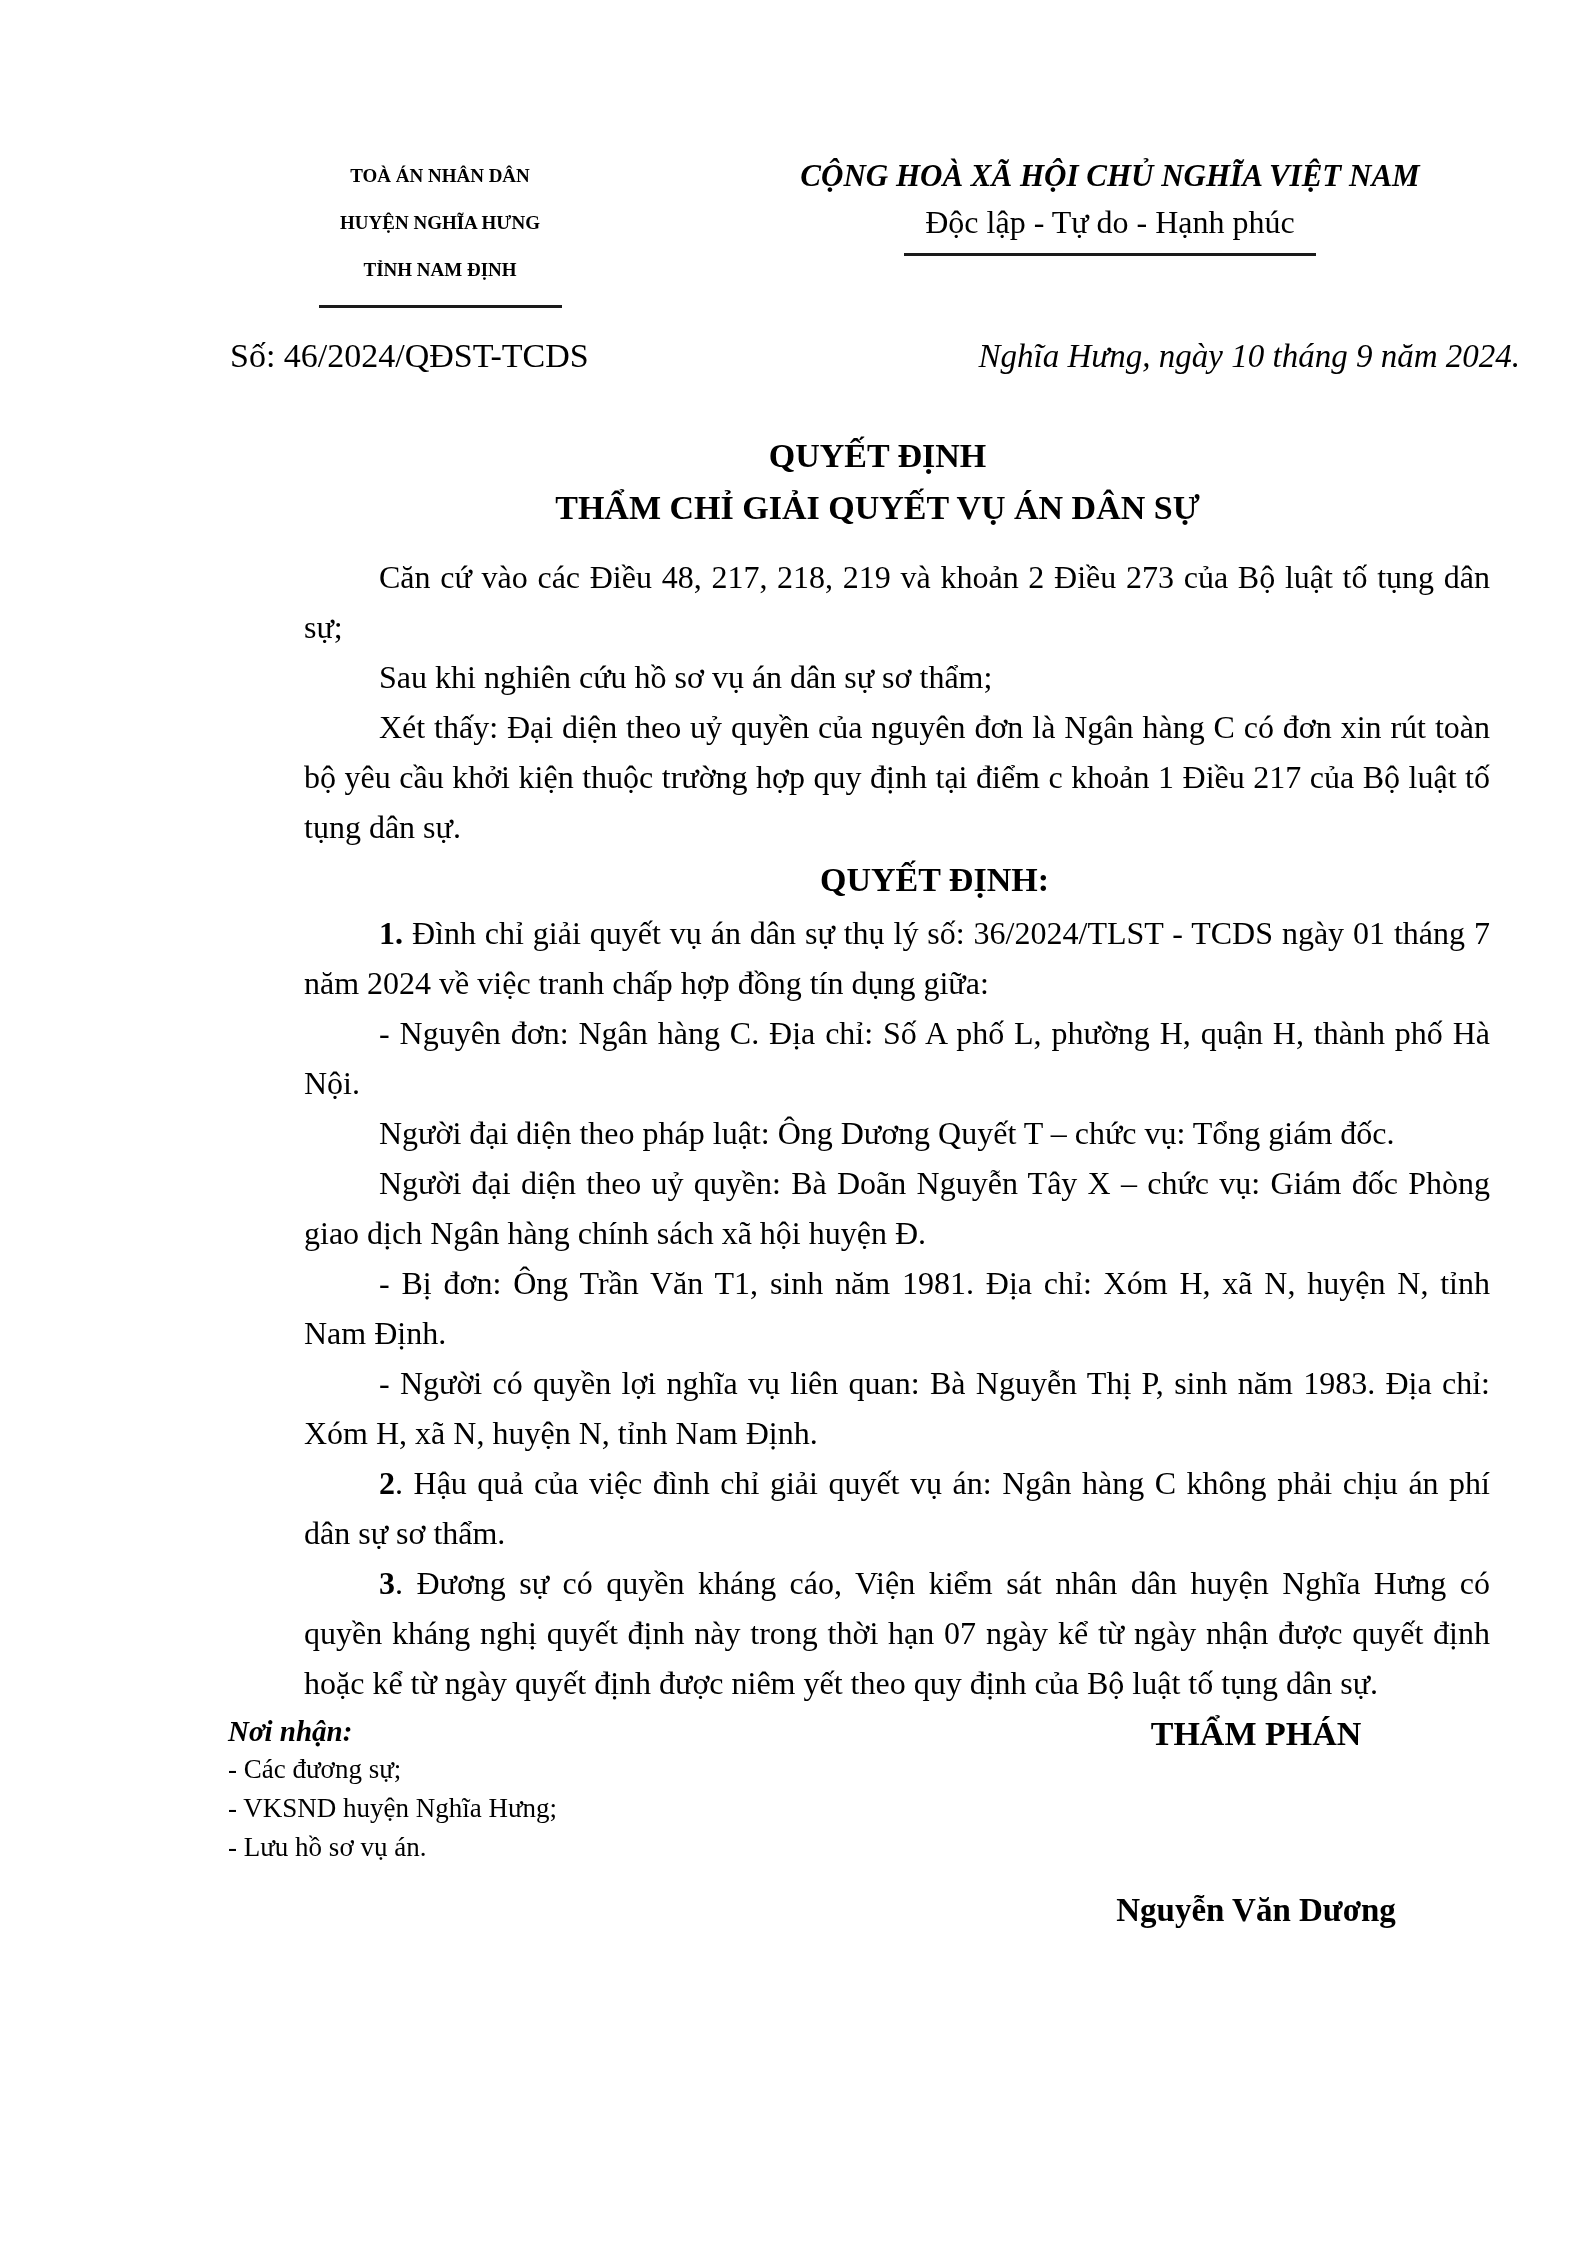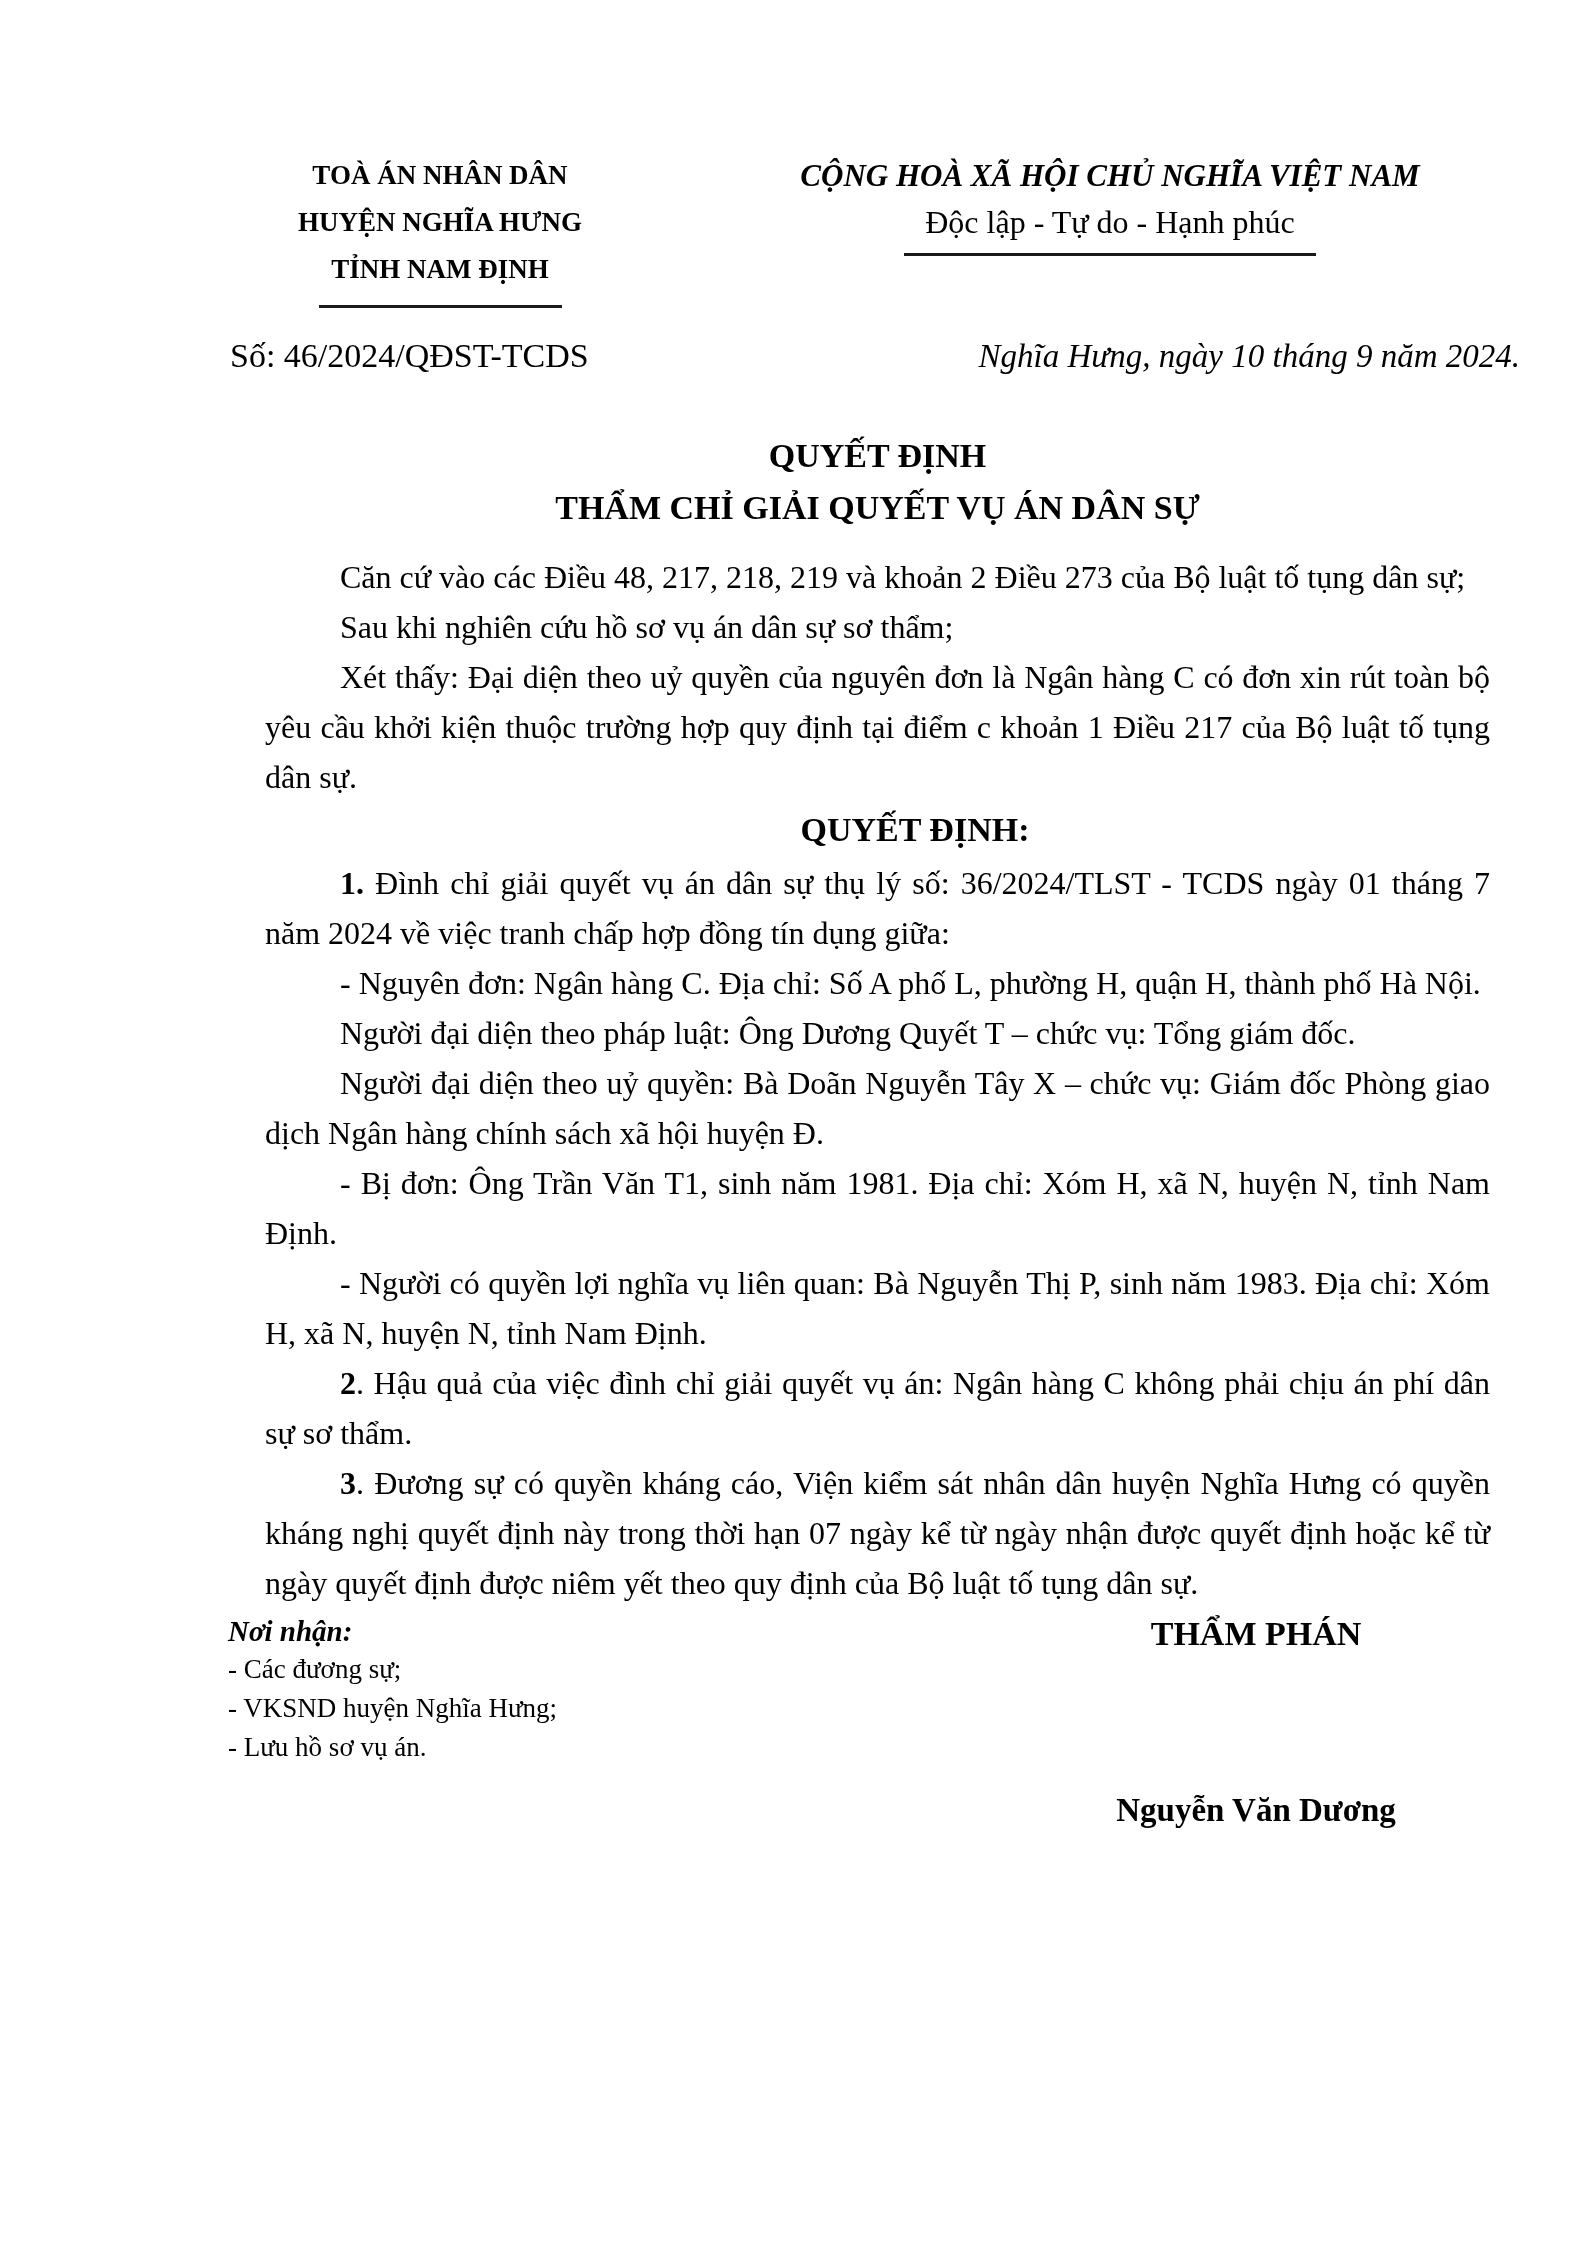--- a/index.html
+++ b/index.html
@@ -17,21 +17,21 @@
   
   .header {
     display: flex;
     padding-left: 230px;
     padding-right: 66px;
   }
   .header-left {
     width: 420px;
     text-align: center;
     font-weight: bold;
-    font-size: 27px;
+    font-size: 19px;
     line-height: 47px;
   }
   .header-left .rule {
     width: 243px;
     height: 3px;
     background: #1a1a1a;
     margin: 12px auto 0 auto;
   }
   .header-right {
     width: 680px;
@@ -81,21 +81,21 @@
     margin-top: 52px;
   }
 
   
   .body-text {
     margin-top: 18px;
     font-size: 32px;
     line-height: 50px;
     text-align: justify;
   }
-  .body-text p { text-indent: 75px; }
+  .body-text p { text-indent: 75px; margin-left: 39px; }
   .lead-bold { font-weight: bold; }
   .decision-heading {
     text-align: center;
     font-weight: bold;
     font-size: 34px;
     line-height: 50px;
     margin: 3px 0;
     text-indent: 0;
   }
 

